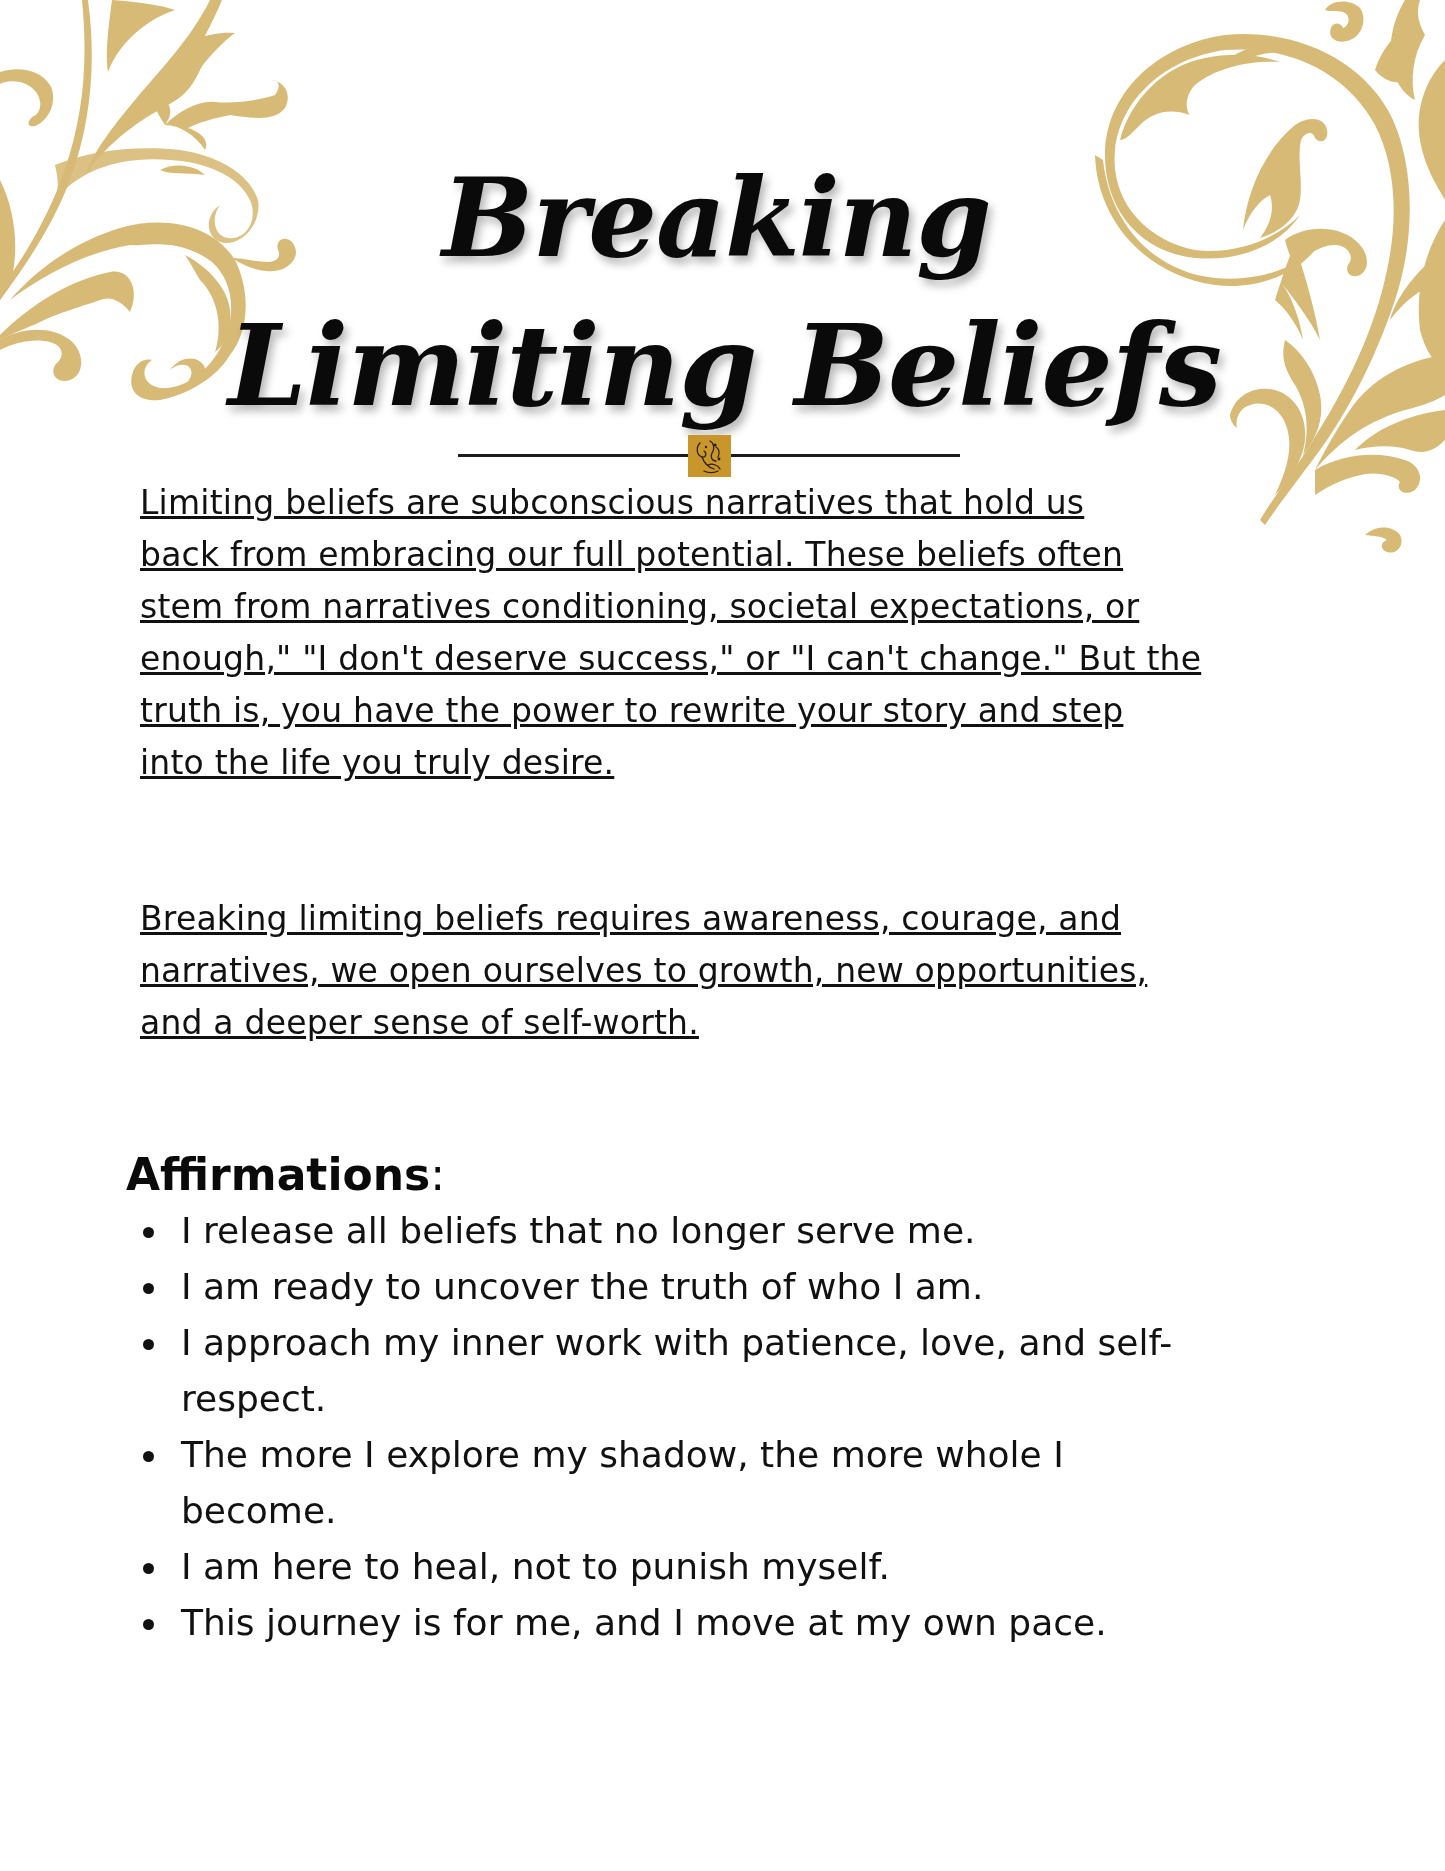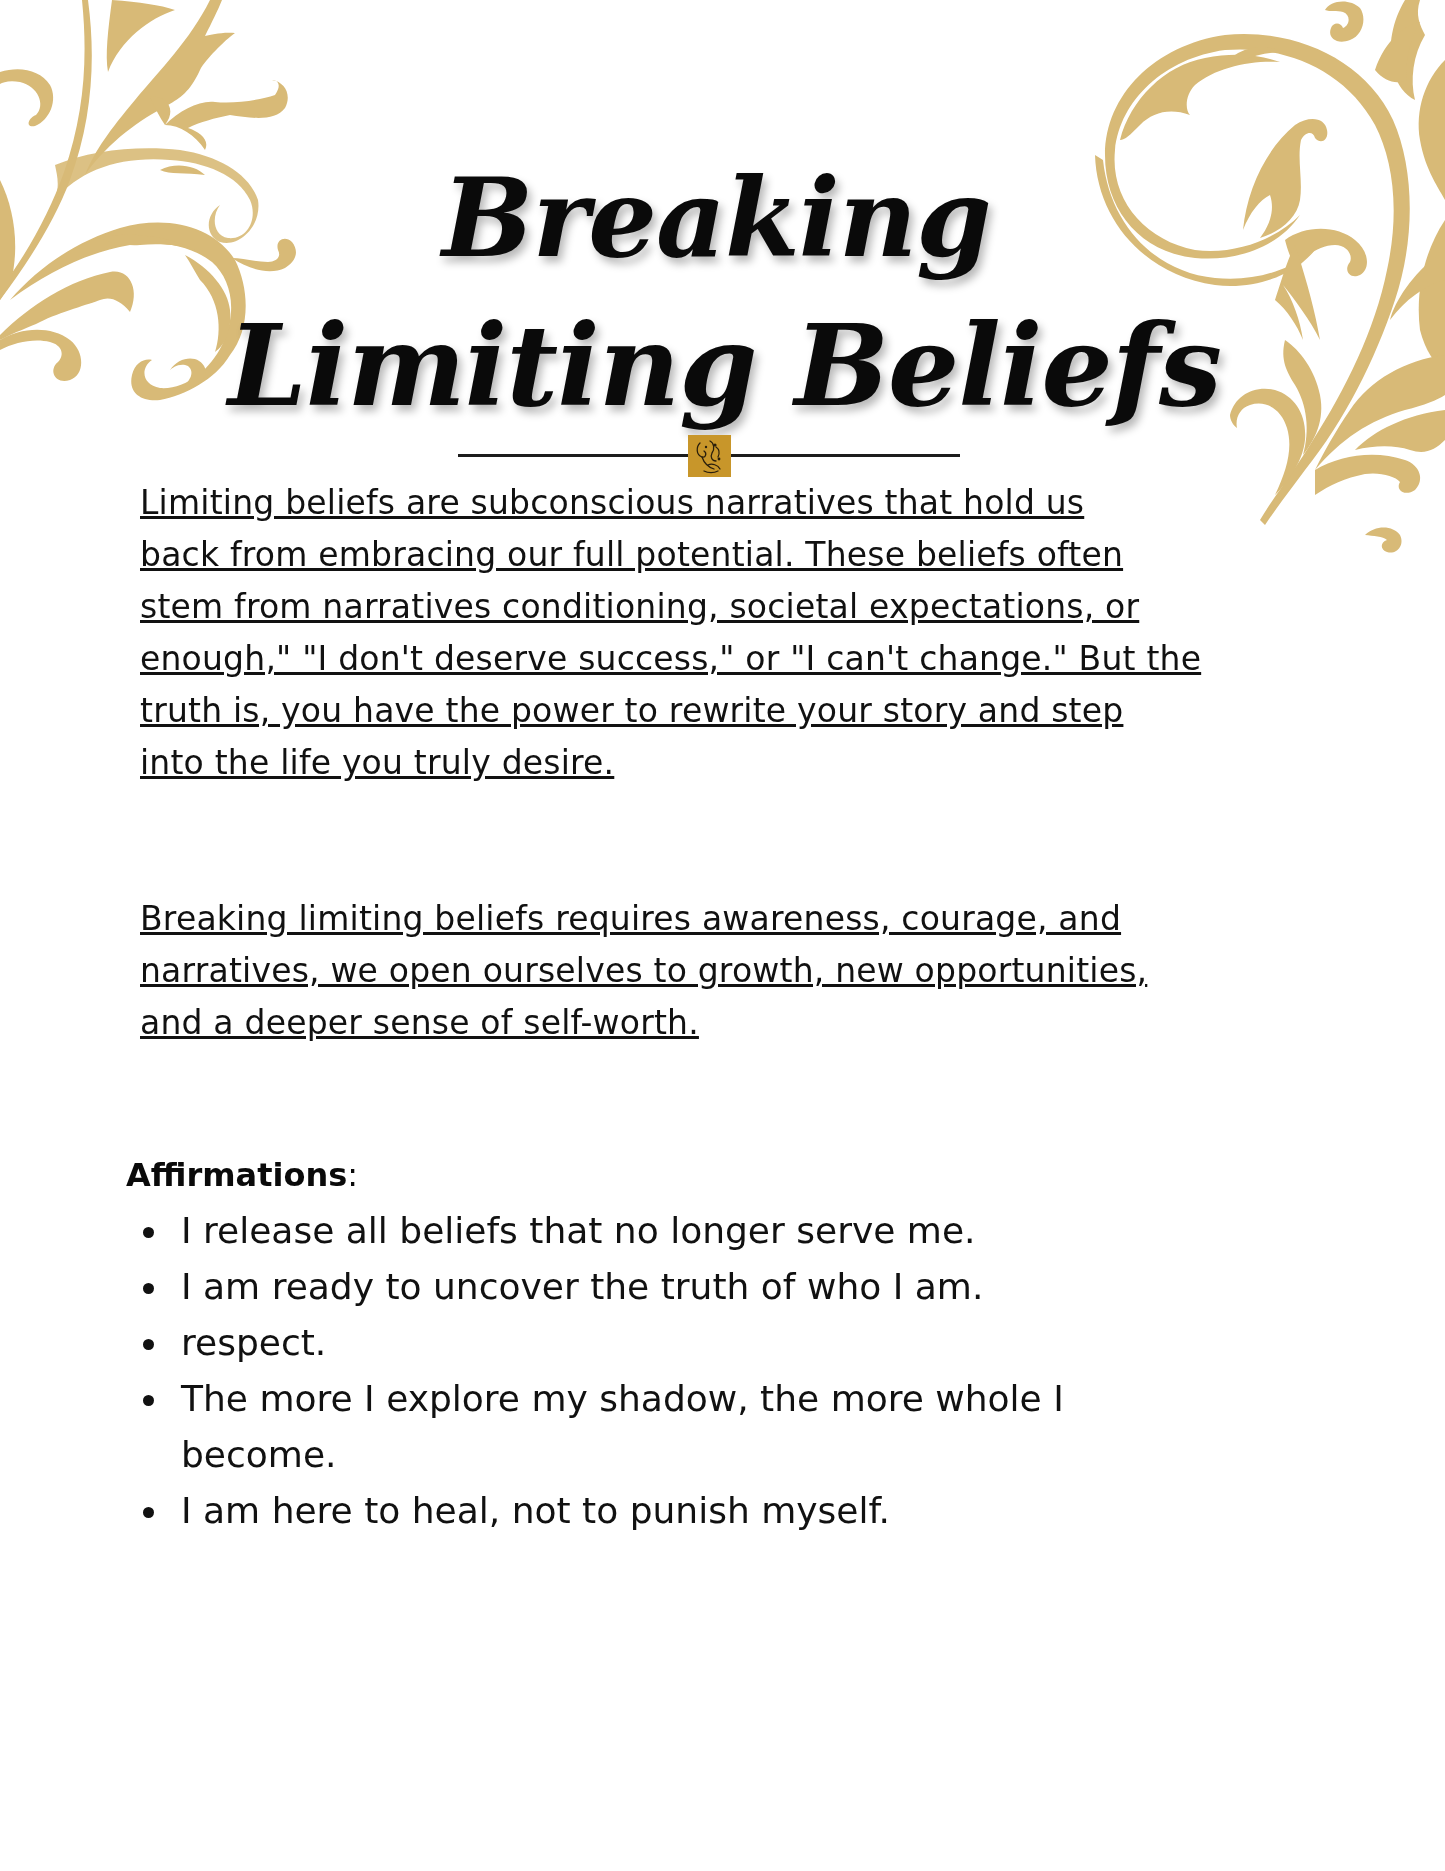--- a/index.html
+++ b/index.html
@@ -11,21 +11,21 @@
   .title-line1 { top: 148px; font-size: 108px; line-height: 140px; left: -6px; }
   .title-line2 { top: 296px; font-size: 112px; line-height: 140px; left: 2px; }
   .divider { position: absolute; top: 454px; height: 3px; background: #1c1c1c; }
   .divider-left { left: 458px; width: 232px; }
   .divider-right { left: 728px; width: 232px; }
   .ornament { position: absolute; left: 688px; top: 435px; width: 43px; height: 42px; background: #c8962a; }
   .paragraph { position: absolute; left: 140px; width: 1175px; font-size: 33px; line-height: 52px; color: #111; font-weight: normal; letter-spacing: 0.2px; text-decoration: underline; }
   .p1 { top: 477px; }
   .p2 { top: 893px; }
   .line { display: block; white-space: nowrap; }
-  .aff-heading { position: absolute; left: 126px; top: 1150px; font-size: 32px; line-height: 50px; font-weight: bold; color: #0a0a0a; }
+  .aff-heading { position: absolute; left: 126px; top: 1150px; font-size: 44px; line-height: 50px; font-weight: bold; color: #0a0a0a; }
   .aff-heading .colon { font-weight: normal; }
   .aff-list { position: absolute; left: 134px; top: 1203px; width: 1160px; margin: 0; padding: 0; list-style: none; font-size: 36px; line-height: 56px; color: #111; }
   .aff-list li { position: relative; padding-left: 47px; }
   .aff-list .bullet { position: absolute; left: 9px; top: 24px; width: 11px; height: 11px; border-radius: 50%; background: #111; }
   .aff-list .wrap { display: block; white-space: nowrap; }
 </style>
 </head>
 <body>
 
 <svg class="flourish flourish-left" viewBox="0 0 310 420" xmlns="http://www.w3.org/2000/svg">
@@ -116,24 +116,29 @@
   <li>
     <span class="bullet"></span>
     <span class="wrap">I release all beliefs that no longer serve me.</span>
   </li>
   <li>
     <span class="bullet"></span>
     <span class="wrap">I am ready to uncover the truth of who I am.</span>
   </li>
   <li>
     <span class="bullet"></span>
+    <span class="wrap">I approach my inner work with patience, love, and self-</span>
     <span class="wrap">respect.</span>
   </li>
   <li>
     <span class="bullet"></span>
     <span class="wrap">The more I explore my shadow, the more whole I</span>
     <span class="wrap">become.</span>
   </li>
   <li>
     <span class="bullet"></span>
     <span class="wrap">I am here to heal, not to punish myself.</span>
   </li>
+  <li>
+    <span class="bullet"></span>
+    <span class="wrap">This journey is for me, and I move at my own pace.</span>
+  </li>
 </ul>
 
 </body></html>

